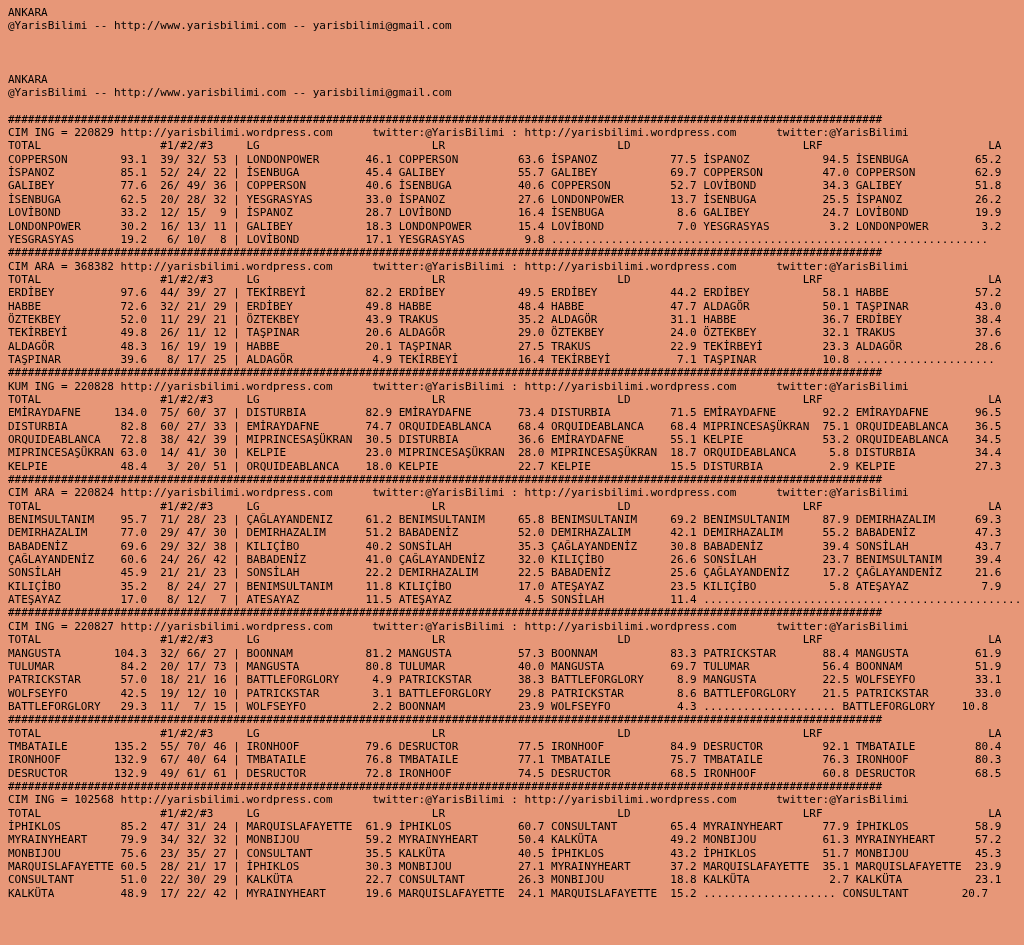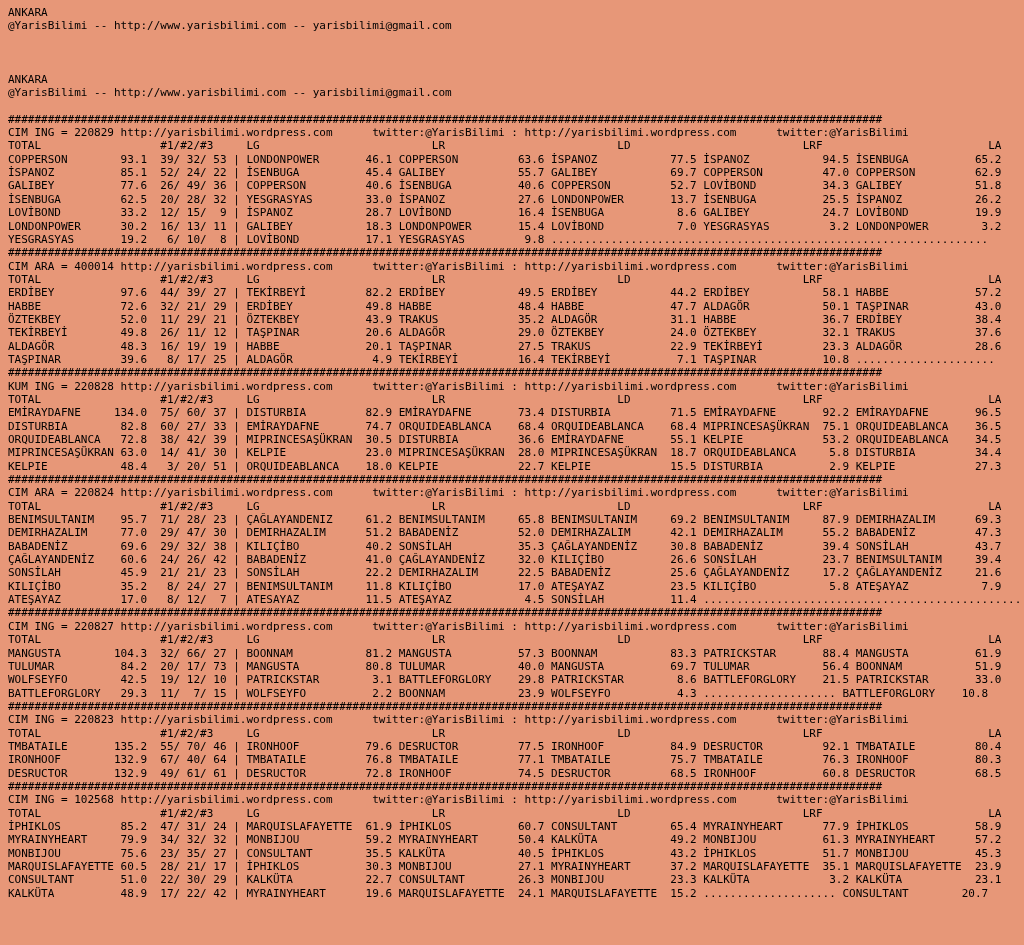--- a/index.html
+++ b/index.html
@@ -43,21 +43,21 @@
   <pre>TOTAL                  #1/#2/#3     LG                          LR                          LD                          LRF                         LA</pre>
   <pre>COPPERSON        93.1  39/ 32/ 53 | LONDONPOWER       46.1 COPPERSON         63.6 İSPANOZ           77.5 İSPANOZ           94.5 İSENBUGA          65.2</pre>
   <pre>İSPANOZ          85.1  52/ 24/ 22 | İSENBUGA          45.4 GALIBEY           55.7 GALIBEY           69.7 COPPERSON         47.0 COPPERSON         62.9</pre>
   <pre>GALIBEY          77.6  26/ 49/ 36 | COPPERSON         40.6 İSENBUGA          40.6 COPPERSON         52.7 LOVİBOND          34.3 GALIBEY           51.8</pre>
   <pre>İSENBUGA         62.5  20/ 28/ 32 | YESGRASYAS        33.0 İSPANOZ           27.6 LONDONPOWER       13.7 İSENBUGA          25.5 İSPANOZ           26.2</pre>
   <pre>LOVİBOND         33.2  12/ 15/  9 | İSPANOZ           28.7 LOVİBOND          16.4 İSENBUGA           8.6 GALIBEY           24.7 LOVİBOND          19.9</pre>
   <pre>LONDONPOWER      30.2  16/ 13/ 11 | GALIBEY           18.3 LONDONPOWER       15.4 LOVİBOND           7.0 YESGRASYAS         3.2 LONDONPOWER        3.2</pre>
   <pre>YESGRASYAS       19.2   6/ 10/  8 | LOVİBOND          17.1 YESGRASYAS         9.8 ..................................................................</pre>
 
   <pre>####################################################################################################################################</pre>
-  <pre>CIM ARA = 400014 http://yarisbilimi.wordpress.com      twitter:@YarisBilimi : http://yarisbilimi.wordpress.com      twitter:@YarisBilimi</pre>
+  <pre>CIM ARA = 368382 http://yarisbilimi.wordpress.com      twitter:@YarisBilimi : http://yarisbilimi.wordpress.com      twitter:@YarisBilimi</pre>
   <pre>TOTAL                  #1/#2/#3     LG                          LR                          LD                          LRF                         LA</pre>
   <pre>ERDİBEY          97.6  44/ 39/ 27 | TEKİRBEYİ         82.2 ERDİBEY           49.5 ERDİBEY           44.2 ERDİBEY           58.1 HABBE             57.2</pre>
   <pre>HABBE            72.6  32/ 21/ 29 | ERDİBEY           49.8 HABBE             48.4 HABBE             47.7 ALDAGÖR           50.1 TAŞPINAR          43.0</pre>
   <pre>ÖZTEKBEY         52.0  11/ 29/ 21 | ÖZTEKBEY          43.9 TRAKUS            35.2 ALDAGÖR           31.1 HABBE             36.7 ERDİBEY           38.4</pre>
   <pre>TEKİRBEYİ        49.8  26/ 11/ 12 | TAŞPINAR          20.6 ALDAGÖR           29.0 ÖZTEKBEY          24.0 ÖZTEKBEY          32.1 TRAKUS            37.6</pre>
   <pre>ALDAGÖR          48.3  16/ 19/ 19 | HABBE             20.1 TAŞPINAR          27.5 TRAKUS            22.9 TEKİRBEYİ         23.3 ALDAGÖR           28.6</pre>
   <pre>TAŞPINAR         39.6   8/ 17/ 25 | ALDAGÖR            4.9 TEKİRBEYİ         16.4 TEKİRBEYİ          7.1 TAŞPINAR          10.8 .....................</pre>
 
   <pre>####################################################################################################################################</pre>
   <pre>KUM ING = 220828 http://yarisbilimi.wordpress.com      twitter:@YarisBilimi : http://yarisbilimi.wordpress.com      twitter:@YarisBilimi</pre>
@@ -77,33 +77,33 @@
   <pre>ÇAĞLAYANDENİZ    60.6  24/ 26/ 42 | BABADENİZ         41.0 ÇAĞLAYANDENİZ     32.0 KILIÇİBO          26.6 SONSİLAH          23.7 BENIMSULTANIM     39.4</pre>
   <pre>SONSİLAH         45.9  21/ 21/ 23 | SONSİLAH          22.2 DEMIRHAZALIM      22.5 BABADENİZ         25.6 ÇAĞLAYANDENİZ     17.2 ÇAĞLAYANDENİZ     21.6</pre>
   <pre>KILIÇİBO         35.2   8/ 24/ 27 | BENIMSULTANIM     11.8 KILIÇİBO          17.0 ATEŞAYAZ          23.5 KILIÇİBO           5.8 ATEŞAYAZ           7.9</pre>
   <pre>ATEŞAYAZ         17.0   8/ 12/  7 | ATESAYAZ          11.5 ATEŞAYAZ           4.5 SONSİLAH          11.4 ................................................</pre>
 
   <pre>####################################################################################################################################</pre>
   <pre>CIM ING = 220827 http://yarisbilimi.wordpress.com      twitter:@YarisBilimi : http://yarisbilimi.wordpress.com      twitter:@YarisBilimi</pre>
   <pre>TOTAL                  #1/#2/#3     LG                          LR                          LD                          LRF                         LA</pre>
   <pre>MANGUSTA        104.3  32/ 66/ 27 | BOONNAM           81.2 MANGUSTA          57.3 BOONNAM           83.3 PATRICKSTAR       88.4 MANGUSTA          61.9</pre>
   <pre>TULUMAR          84.2  20/ 17/ 73 | MANGUSTA          80.8 TULUMAR           40.0 MANGUSTA          69.7 TULUMAR           56.4 BOONNAM           51.9</pre>
+  <pre>PATRICKSTAR      57.0  18/ 21/ 16 | BATTLEFORGLORY     4.9 PATRICKSTAR       38.3 BATTLEFORGLORY     8.9 MANGUSTA          22.5 WOLFSEYFO         33.1</pre>
   <pre>WOLFSEYFO        42.5  19/ 12/ 10 | PATRICKSTAR        3.1 BATTLEFORGLORY    29.8 PATRICKSTAR        8.6 BATTLEFORGLORY    21.5 PATRICKSTAR       33.0</pre>
   <pre>BATTLEFORGLORY   29.3  11/  7/ 15 | WOLFSEYFO          2.2 BOONNAM           23.9 WOLFSEYFO          4.3 .................... BATTLEFORGLORY    10.8</pre>
 
   <pre>####################################################################################################################################</pre>
-  <pre>CIM ING = 220823 http://yarisbilimi.wordpress.com      twitter:@YarisBilimi : http://yarisbilimi.wordpress.com      twitter:@YarisBilimi</pre>
   <pre>TOTAL                  #1/#2/#3     LG                          LR                          LD                          LRF                         LA</pre>
   <pre>TMBATAILE       135.2  55/ 70/ 46 | IRONHOOF          79.6 DESRUCTOR         77.5 IRONHOOF          84.9 DESRUCTOR         92.1 TMBATAILE         80.4</pre>
   <pre>IRONHOOF        132.9  67/ 40/ 64 | TMBATAILE         76.8 TMBATAILE         77.1 TMBATAILE         75.7 TMBATAILE         76.3 IRONHOOF          80.3</pre>
   <pre>DESRUCTOR       132.9  49/ 61/ 61 | DESRUCTOR         72.8 IRONHOOF          74.5 DESRUCTOR         68.5 IRONHOOF          60.8 DESRUCTOR         68.5</pre>
 
   <pre>####################################################################################################################################</pre>
   <pre>CIM ING = 102568 http://yarisbilimi.wordpress.com      twitter:@YarisBilimi : http://yarisbilimi.wordpress.com      twitter:@YarisBilimi</pre>
   <pre>TOTAL                  #1/#2/#3     LG                          LR                          LD                          LRF                         LA</pre>
   <pre>İPHIKLOS         85.2  47/ 31/ 24 | MARQUISLAFAYETTE  61.9 İPHIKLOS          60.7 CONSULTANT        65.4 MYRAINYHEART      77.9 İPHIKLOS          58.9</pre>
   <pre>MYRAINYHEART     79.9  34/ 32/ 32 | MONBIJOU          59.2 MYRAINYHEART      50.4 KALKÜTA           49.2 MONBIJOU          61.3 MYRAINYHEART      57.2</pre>
   <pre>MONBIJOU         75.6  23/ 35/ 27 | CONSULTANT        35.5 KALKÜTA           40.5 İPHIKLOS          43.2 İPHIKLOS          51.7 MONBIJOU          45.3</pre>
   <pre>MARQUISLAFAYETTE 60.5  28/ 21/ 17 | İPHIKLOS          30.3 MONBIJOU          27.1 MYRAINYHEART      37.2 MARQUISLAFAYETTE  35.1 MARQUISLAFAYETTE  23.9</pre>
-  <pre>CONSULTANT       51.0  22/ 30/ 29 | KALKÜTA           22.7 CONSULTANT        26.3 MONBIJOU          23.3 KALKÜTA            3.2 KALKÜTA           23.1</pre>
+  <pre>CONSULTANT       51.0  22/ 30/ 29 | KALKÜTA           22.7 CONSULTANT        26.3 MONBIJOU          18.8 KALKÜTA            2.7 KALKÜTA           23.1</pre>
   <pre>KALKÜTA          48.9  17/ 22/ 42 | MYRAINYHEART      19.6 MARQUISLAFAYETTE  24.1 MARQUISLAFAYETTE  15.2 .................... CONSULTANT        20.7</pre>
 
 </div>
 
 </body></html>

